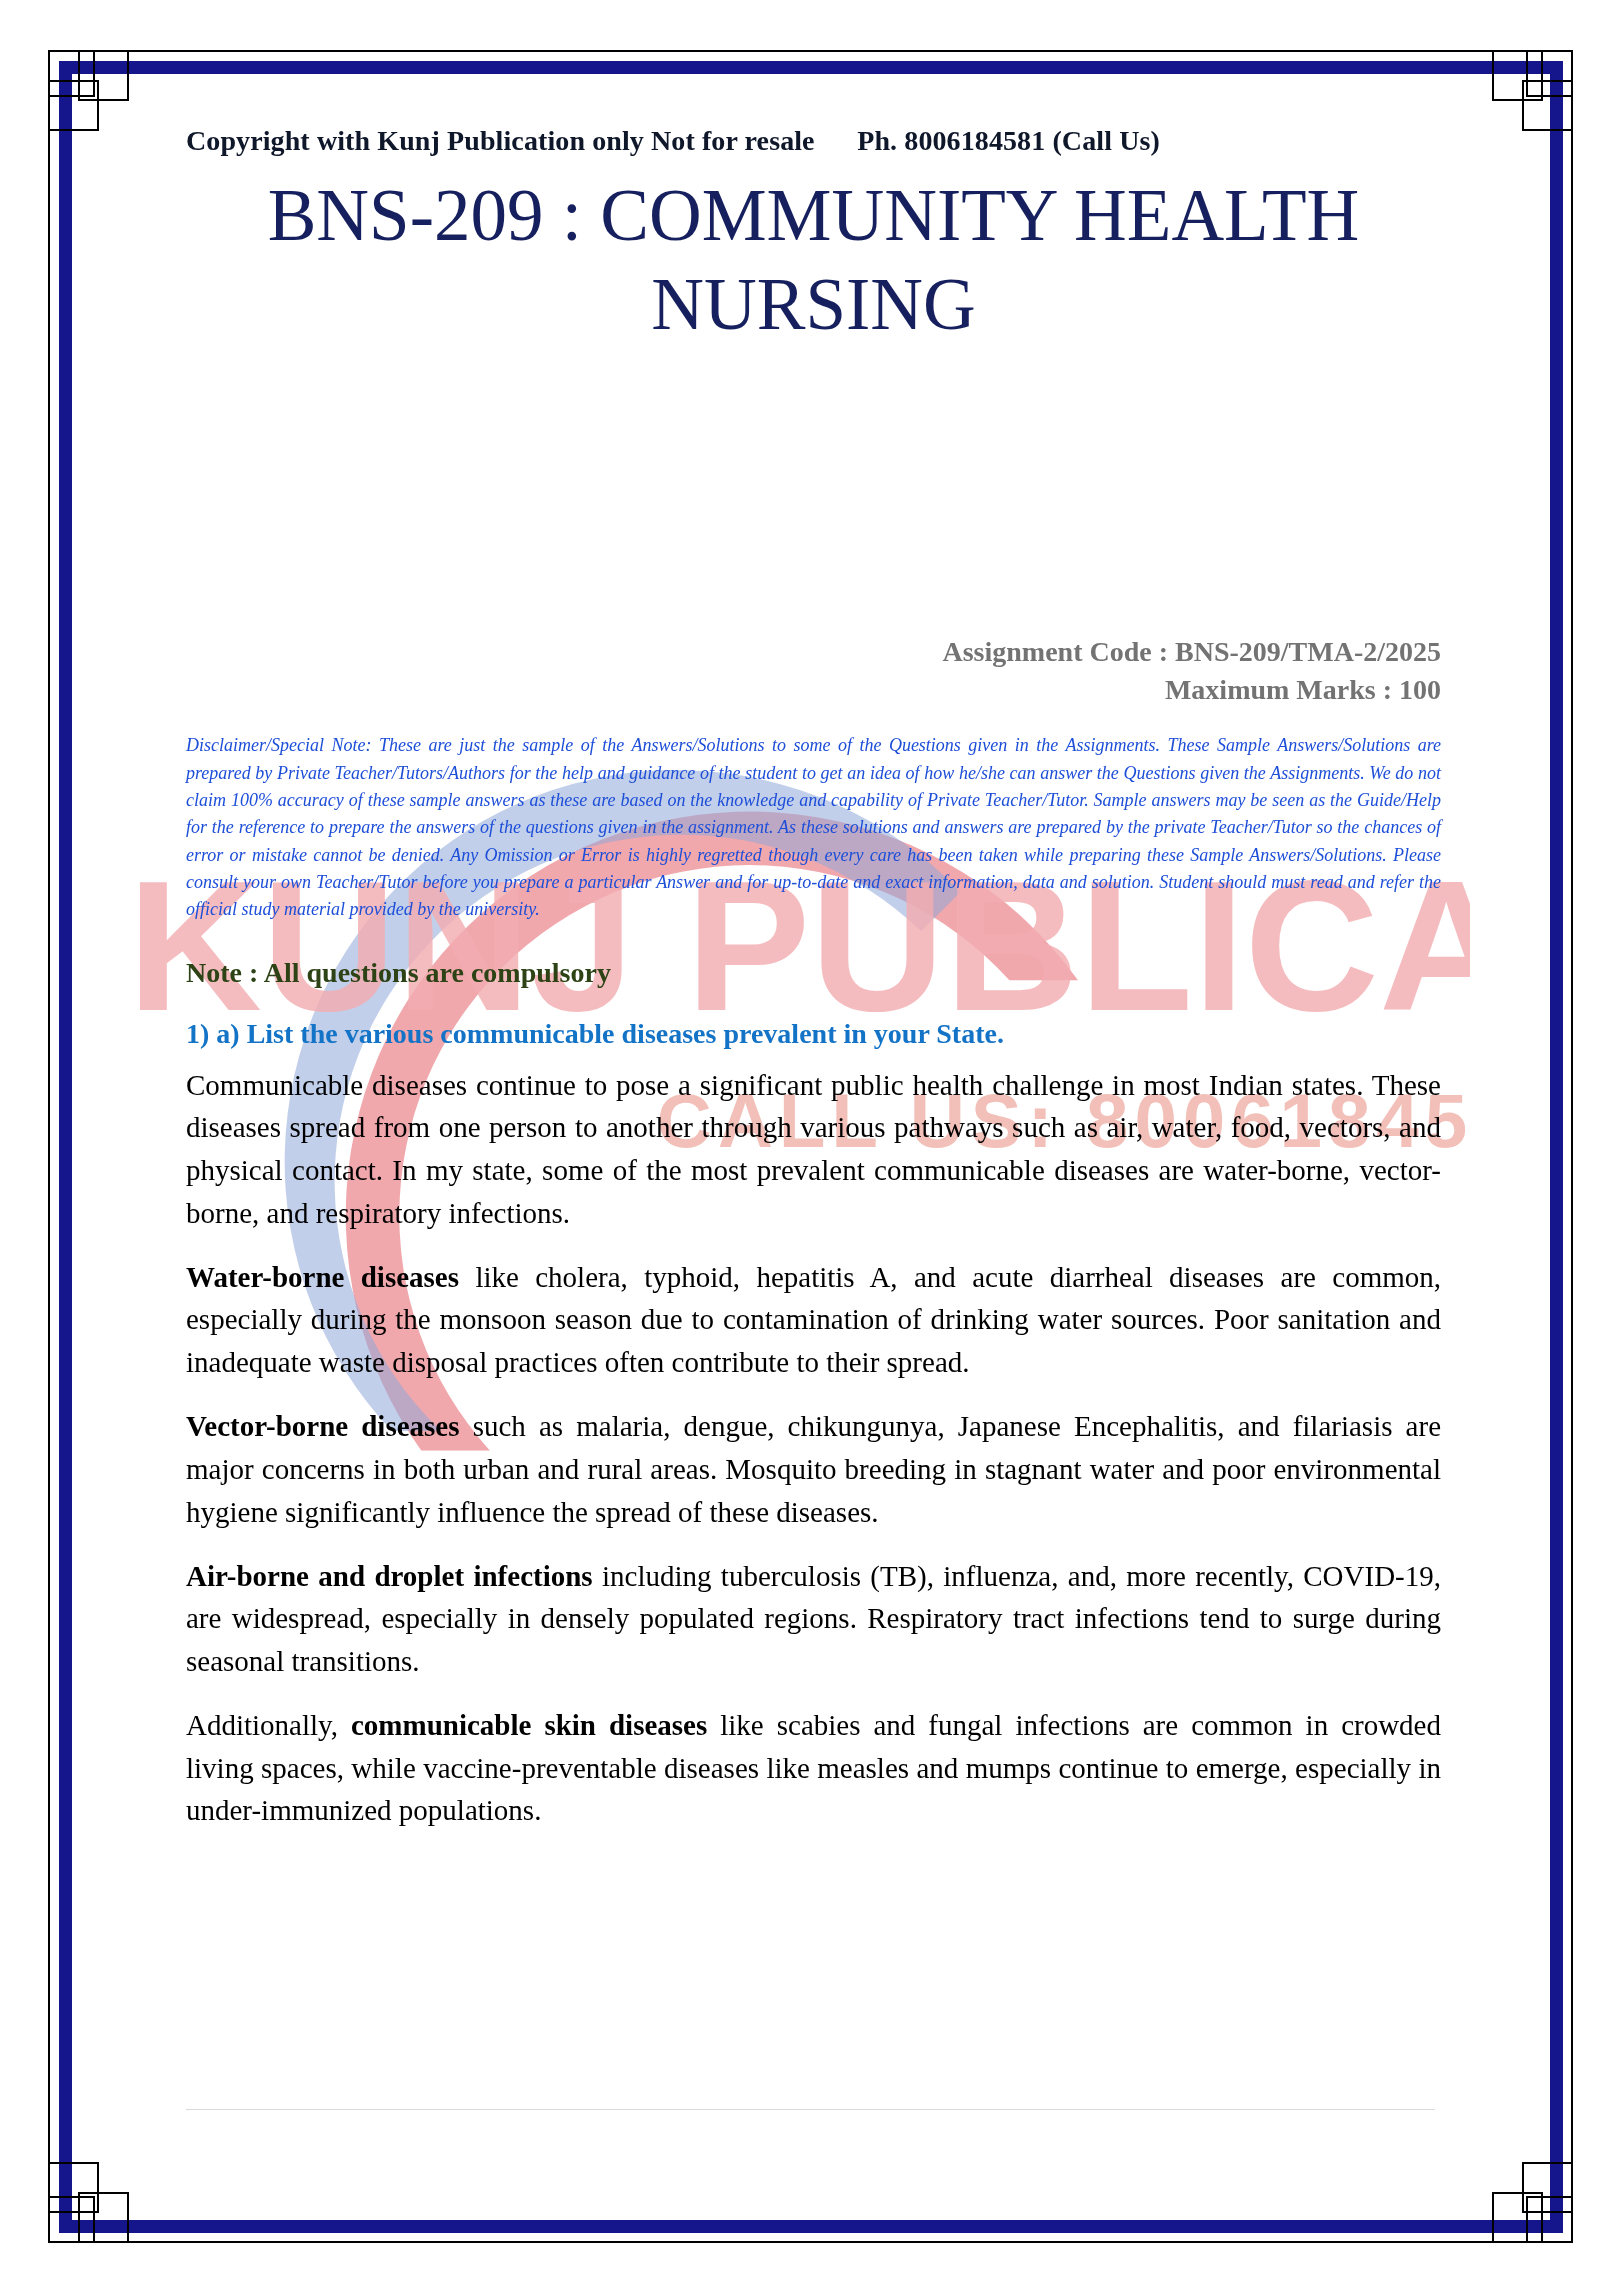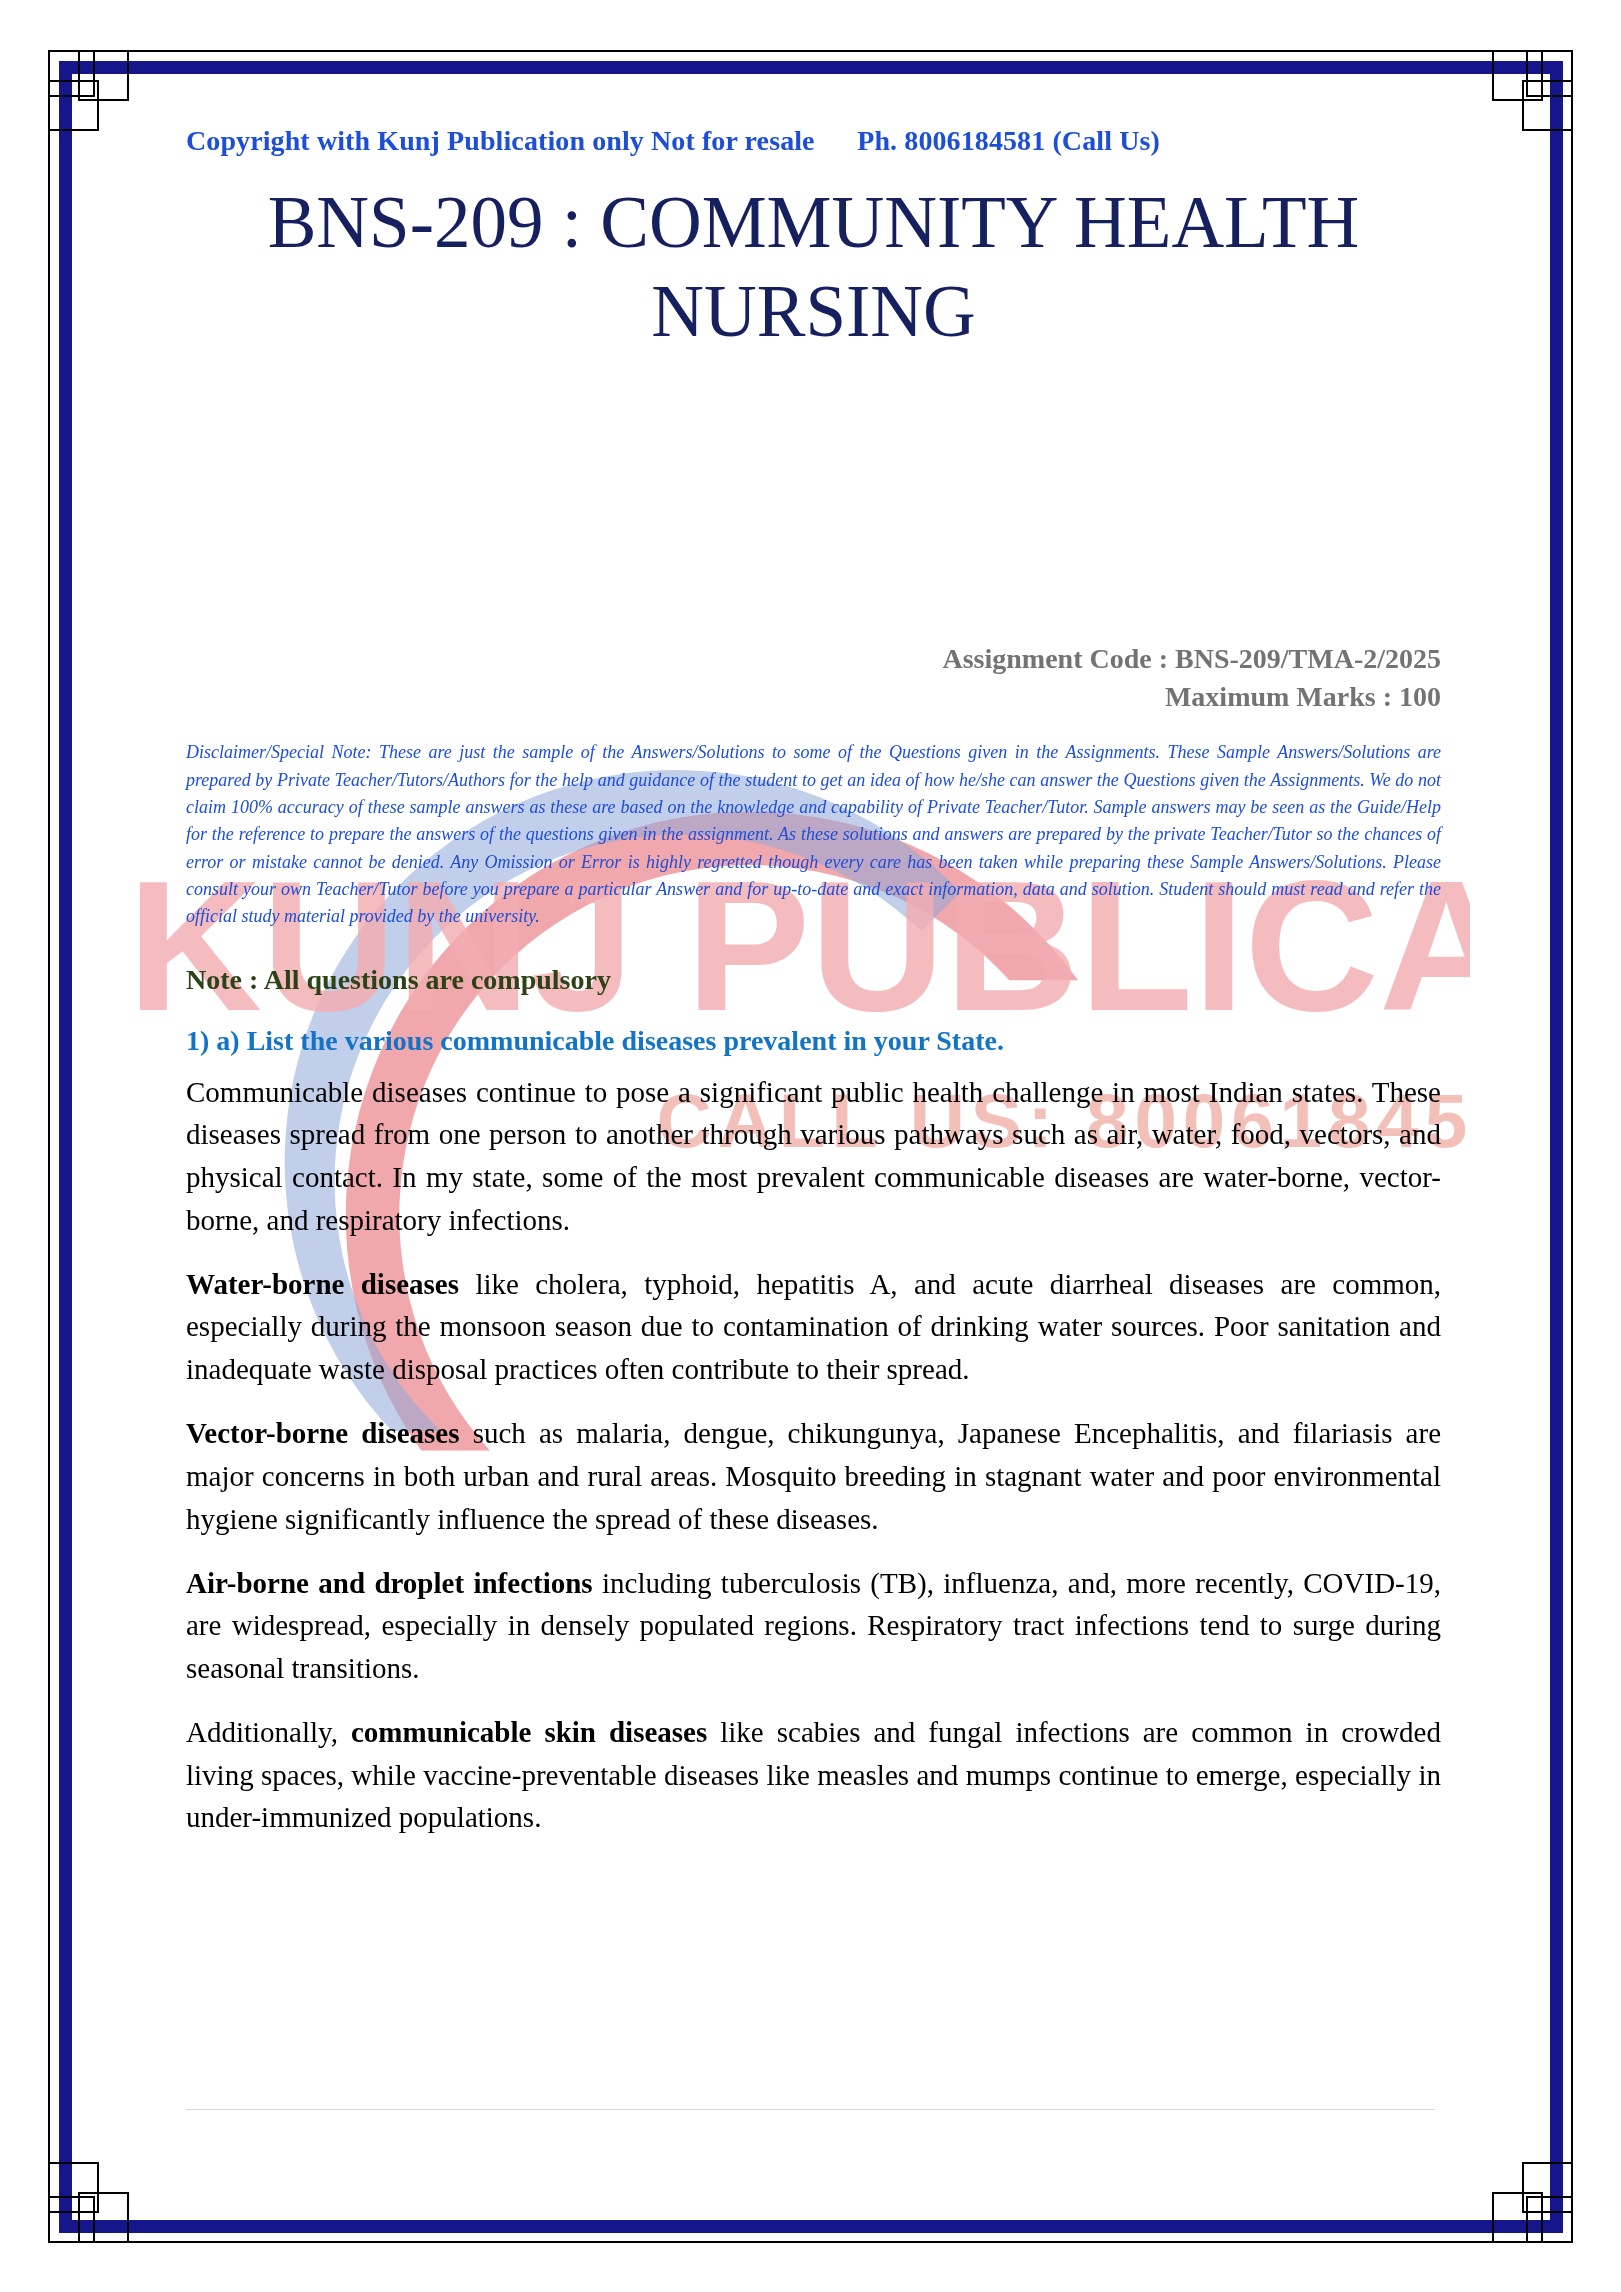--- a/index.html
+++ b/index.html
@@ -65,26 +65,26 @@
 
   
   .content {
     position: absolute;
     left: 186px; top: 125px;
     width: 1255px;
     z-index: 3;
   }
 
   .copyright-line {
-    color: #1d4ed8;
+    color: #0f172a;
     font-weight: bold;
     font-size: 28px;
     letter-spacing: 0.1px;
     white-space: pre;
-    margin-bottom: 21px;
+    margin-bottom: 14px;
   }
 
   .doc-title {
     color: #16205e;
     font-weight: normal;
     font-size: 73px;
     line-height: 1.22;
     text-align: center;
     margin: 13.7px 0 0 0;
     padding: 0 59px;

